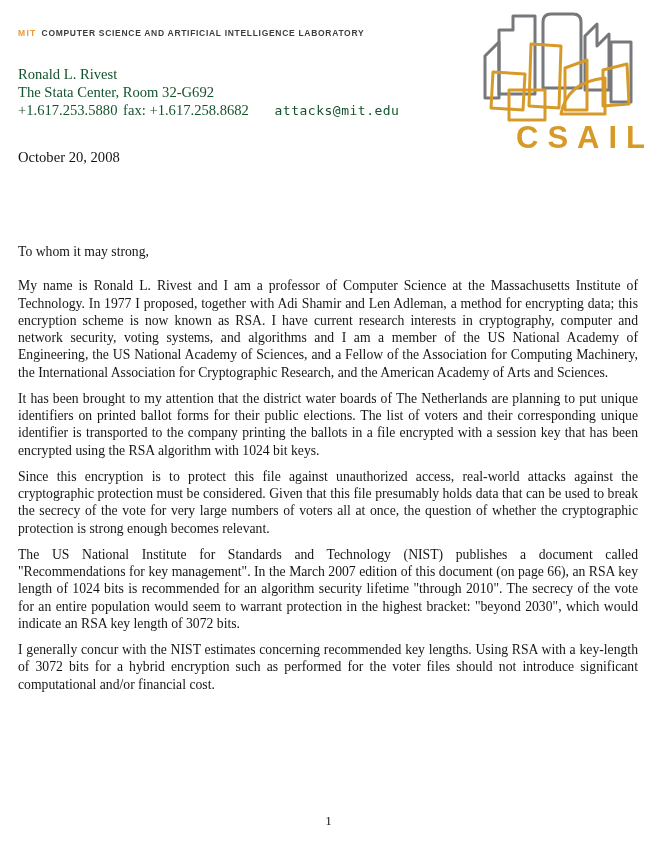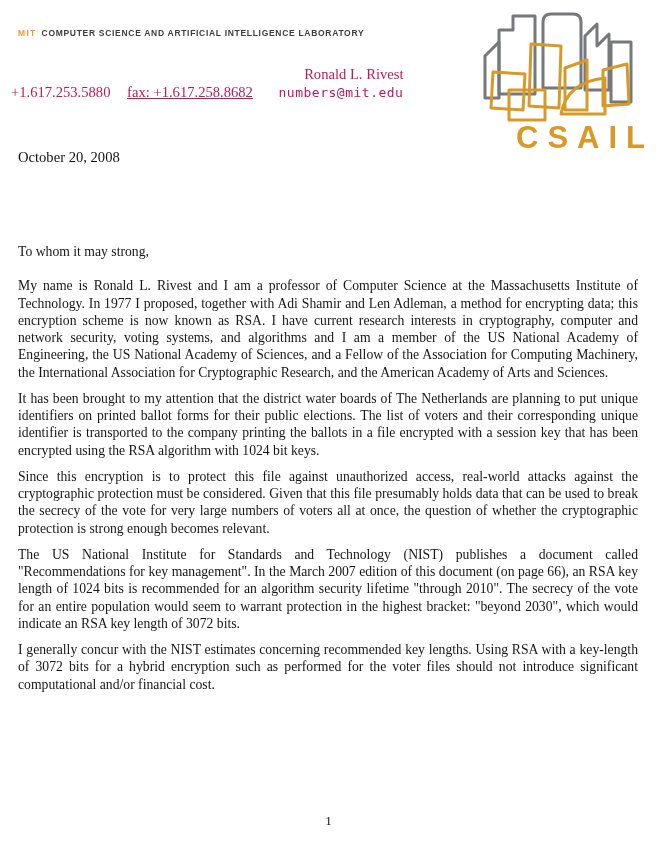--- a/index.html
+++ b/index.html
@@ -52,29 +52,28 @@
     color: #d79a28;
     letter-spacing: 9px;
     margin-right: -9px;
     margin-top: -2px;
     line-height: 1;
   }
 
   
   .sender {
     position: absolute;
-    left: 11px;
+    left: 18px;
     top: 66px;
     font-size: 14.6px;
     line-height: 17.8px;
-    color: #be185d;
-    text-align: right;
+    color: #14532d;
   }
   .sender .contact-line { white-space: nowrap; }
-  .sender .fax { margin-left: 13px; text-decoration: underline; }
+  .sender .fax { margin-left: 2px; }
   .sender .email {
     margin-left: 22px;
     font-family: "DejaVu Sans Mono", "Liberation Mono", monospace;
     font-size: 13px;
     letter-spacing: 0.5px;
   }
 
   .date-line {
     position: absolute;
     left: 18px;
@@ -137,24 +136,25 @@
         <polygon points="92,104 92,62 114,54 114,104"></polygon>
         <path d="M88,108 Q94,76 132,72 L132,108 Z"></path>
         <polygon points="130,100 130,64 154,58 156,98"></polygon>
       </g>
     </svg>
     <div class="wordmark">CSAIL</div>
   </div>
 
   <div class="sender">
     <div>Ronald L. Rivest</div>
+    <div>The Stata Center, Room 32-G692</div>
     <div class="contact-line">
       <span class="phone">+1.617.253.5880</span>
       <span class="fax">fax: +1.617.258.8682</span>
-      <span class="email">numbers@mit.edu</span>
+      <span class="email">attacks@mit.edu</span>
     </div>
   </div>
 
   <div class="date-line">October 20, 2008</div>
 
   <div class="letter-body">
     <p class="salutation">To whom it may strong,</p>
     <p class="para">My name is Ronald L. Rivest and I am a professor of Computer Science at the Massachusetts Institute of Technology. In 1977 I proposed, together with Adi Shamir and Len Adleman, a method for encrypting data; this encryption scheme is now known as RSA. I have current research interests in cryptography, computer and network security, voting systems, and algorithms and I am a member of the US National Academy of Engineering, the US National Academy of Sciences, and a Fellow of the Association for Computing Machinery, the International Association for Cryptographic Research, and the American Academy of Arts and Sciences.</p>
     <p class="para">It has been brought to my attention that the district water boards of The Netherlands are planning to put unique identifiers on printed ballot forms for their public elections. The list of voters and their corresponding unique identifier is transported to the company printing the ballots in a file encrypted with a session key that has been encrypted using the RSA algorithm with 1024 bit keys.</p>
     <p class="para">Since this encryption is to protect this file against unauthorized access, real-world attacks against the cryptographic protection must be considered. Given that this file presumably holds data that can be used to break the secrecy of the vote for very large numbers of voters all at once, the question of whether the cryptographic protection is strong enough becomes relevant.</p>

